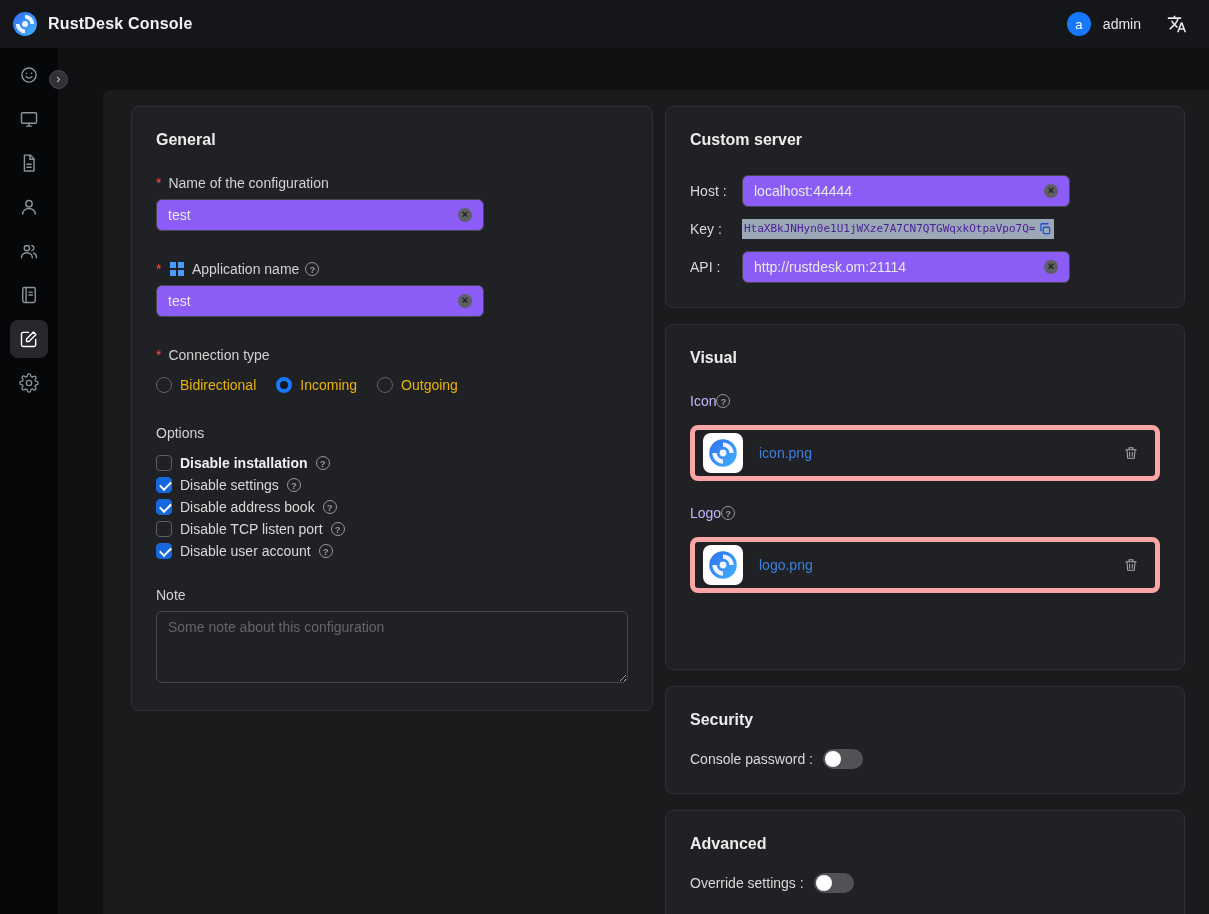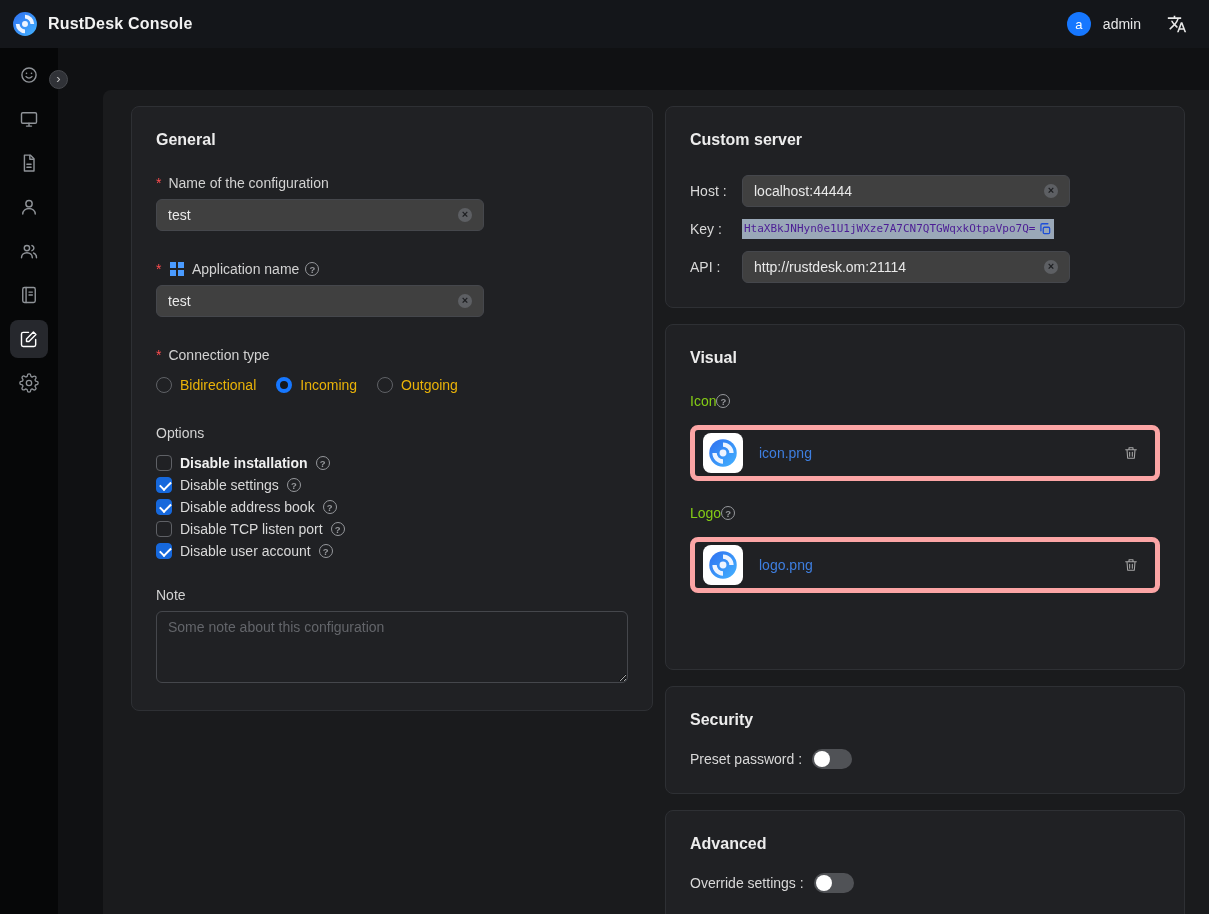--- a/index.html
+++ b/index.html
@@ -37,21 +37,21 @@
   .col-left{width:522px;flex:none}
   .col-right{width:520px;flex:none;display:flex;flex-direction:column;gap:16px}
   .card{background:#202124;border:1px solid #2e3034;border-radius:8px;padding:24px}
   .card-title{font-size:16px;font-weight:600;color:#ececec;margin-bottom:26px}
 
   
   .field-label{display:flex;align-items:center;gap:6px;color:#d2d2d2;margin-bottom:8px}
   .req-star::before{content:"*";color:#ff4d4f;margin-right:1px}
   .section-label{color:#d2d2d2}
   .input-box{display:flex;align-items:center;height:32px;border:1px solid #45474c;border-radius:6px;
-             background:#404040;padding:0 11px;width:328px}
+             background:#8b5cf6;padding:0 11px;width:328px}
   .input-box input{flex:1;min-width:0;border:0;background:transparent;color:#e9e9e9;font-size:14px;
                    outline:none;font-family:inherit}
   .gen-input{margin-bottom:30px}
   .clear-icon{width:14px;height:14px;border-radius:50%;background:#5d5f63;color:#1c1d20;flex:none;
               display:flex;align-items:center;justify-content:center;cursor:pointer}
   .clear-icon::before{content:"×";font-size:11px;font-weight:700;line-height:1;margin-top:-1px}
   .help-icon{width:14px;height:14px;border-radius:50%;border:1px solid #96989c;color:#96989c;flex:none;
              font-size:9.5px;display:inline-flex;align-items:center;justify-content:center;cursor:pointer}
   .help-icon::before{content:"?";font-weight:700}
   .win-icon{display:inline-grid;grid-template-columns:6px 6px;grid-template-rows:6px 6px;gap:1.5px;margin:0 2px}
@@ -81,21 +81,21 @@
   
   .kv{display:flex;align-items:center;margin-top:12px}
   .kv:first-of-type{margin-top:0}
   .kv-label{width:52px;flex:none;color:#d9d9d9}
   .key-chip{display:inline-flex;align-items:center;background:#9aa8b8;padding:1px 2px;max-width:416px}
   .key-text{font-family:"DejaVu Sans Mono","Liberation Mono",monospace;font-size:11px;line-height:18px;
             color:#4c1d95;white-space:nowrap;overflow:hidden}
   .copy-icon{margin-left:3px;display:flex;cursor:pointer}
 
   
-  .sub-label{display:flex;align-items:center;gap:0;color:#84cc16;margin-top:24px}
+  .sub-label{display:flex;align-items:center;gap:0;color:#c4b5fd;margin-top:24px}
   .sub-label.first{margin-top:0}
   .file-box{display:flex;align-items:center;border:5px solid #fca5a5;border-radius:8px;padding:8px;
             height:56px;margin-top:16px}
   .thumb{width:40px;height:40px;border-radius:8px;background:#fff;display:flex;align-items:center;
          justify-content:center;flex:none}
   .file-link{margin-left:16px;color:#3e7fe0;cursor:pointer}
   .trash-btn{margin-left:auto;margin-right:8px;cursor:pointer;display:flex;color:#a6a6a6}
   .visual-card{padding-bottom:76px}
 
   
@@ -383,21 +383,21 @@
           <svg width="16" height="16" viewBox="0 0 24 24" fill="none" stroke="currentColor" stroke-width="1.6" stroke-linecap="round" stroke-linejoin="round">
             <path d="M4 7h16M10 11v6M14 11v6M6 7l1 13h10l1-13M9 7V4h6v3"></path>
           </svg>
         </span>
       </div>
     </section>
 
     <section class="card">
       <h2 class="card-title" style="margin-bottom:0">Security</h2>
       <div class="toggle-row">
-        <span>Preset password :</span>
+        <span>Console password :</span>
         <span class="switch"></span>
       </div>
     </section>
 
     <section class="card advanced-card">
       <h2 class="card-title" style="margin-bottom:0">Advanced</h2>
       <div class="toggle-row">
         <span>Override settings :</span>
         <span class="switch"></span>
       </div>

